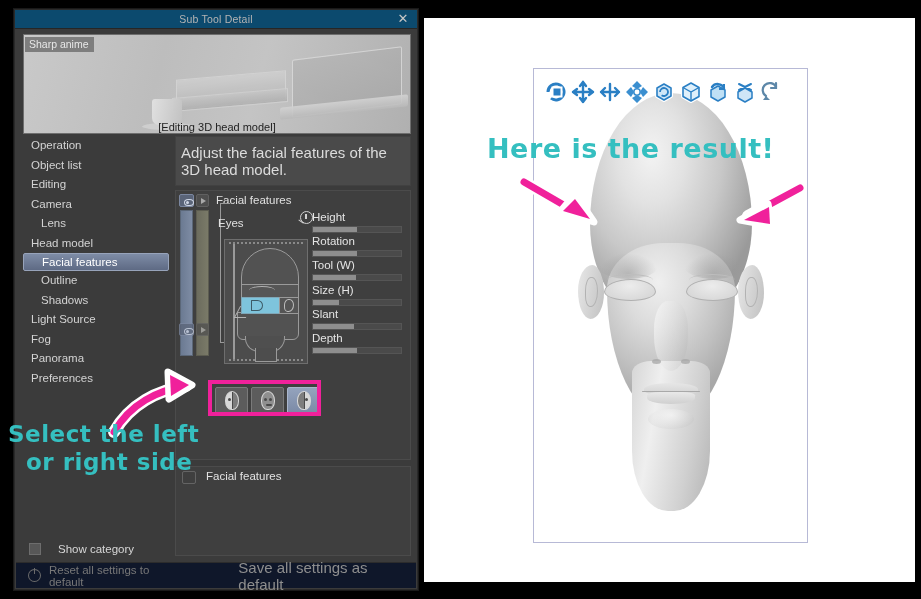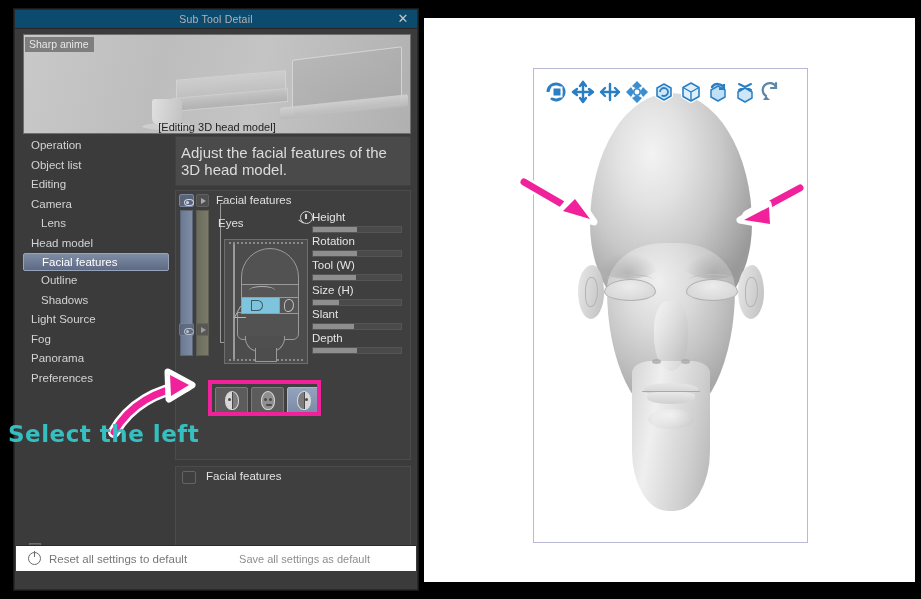--- a/index.html
+++ b/index.html
@@ -80,32 +80,32 @@
     height: 18px; line-height: 16px; margin-right: 2px;
   }
 
   .showcat {
     position: absolute; left: 14px; bottom: 34px; display: flex; align-items: center; gap: 17px;
   }
   .showcat .box { width: 12px; height: 12px; background: #575757; border: 1px solid #6d6d6d; }
   .showcat .lbl { font-size: 11.5px; color: #d7d7d7; }
 
   .footer {
-    position: absolute; left: 1px; right: 1px; bottom: 18px; height: 26px;
-    background: #ffffff; border-top: 1px solid #2c2c2c;
+    position: absolute; left: 1px; right: 1px; bottom: 1px; height: 26px;
+    background: #0f172a; border-top: 1px solid #2c2c2c;
     display: flex; align-items: center;
   }
   .footer .reset { display:flex; align-items:center; gap:8px; margin-left: 12px; }
   .footer .reset .ic {
     width: 13px; height: 13px; border: 1.6px solid #6b6b6b; border-radius: 50%;
     position: relative;
   }
   .footer .reset .ic:after{content:"";position:absolute;left:4.7px;top:-2px;width:1.6px;height:6px;background:#6b6b6b;}
   .footer .reset .t { font-size: 11.5px; color: #777; }
-  .footer .save { font-size: 11px; color: #8e8e8e; margin-left: 52px; }
+  .footer .save { font-size: 15px; color: #8e8e8e; margin-left: 52px; }
 
   
   .descbox {
     position: absolute; left: 160px; top: 126px; width: 236px; height: 50px;
     background: #4a4a4a; border: 1px solid #414141;
     display:flex; align-items:center;
   }
   .descbox .t { font-size: 15px; color: #dcdcdc; padding-left: 5px; }
 
   .propbox {
@@ -553,17 +553,21 @@
     <path d="M560 212 L594 222 L575 194 Z" fill="#ffffff" stroke="#ffffff" stroke-width="7" stroke-linejoin="round"></path>
     <path d="M563 211 L590 219 [object Object] Z" fill="#f0219b"></path>
     <path d="M563 211 L590 219 L575 199 Z" fill="#f0219b"></path>
 
     <path d="M800 188 L748 216" stroke="#ffffff" stroke-width="12" fill="none" stroke-linecap="round"></path>
     <path d="M800 188 L748 216" stroke="#f0219b" stroke-width="7" fill="none" stroke-linecap="round"></path>
     <path d="M768 204 L740 220 L772 226 Z" fill="#ffffff" stroke="#ffffff" stroke-width="7" stroke-linejoin="round"></path>
     <path d="M769 207 L744 220 L770 224 Z" fill="#f0219b"></path>
   </svg>
 
+  <div class="annotext t-result">
+    <span>Here is the result!</span>
+  </div>
   <div class="annotext t-select">
     <div><span>Select the left</span></div>
+    <div style="padding-left:18px;"><span>or right side</span></div>
   </div>
 
 </div>
 
 </body></html>

